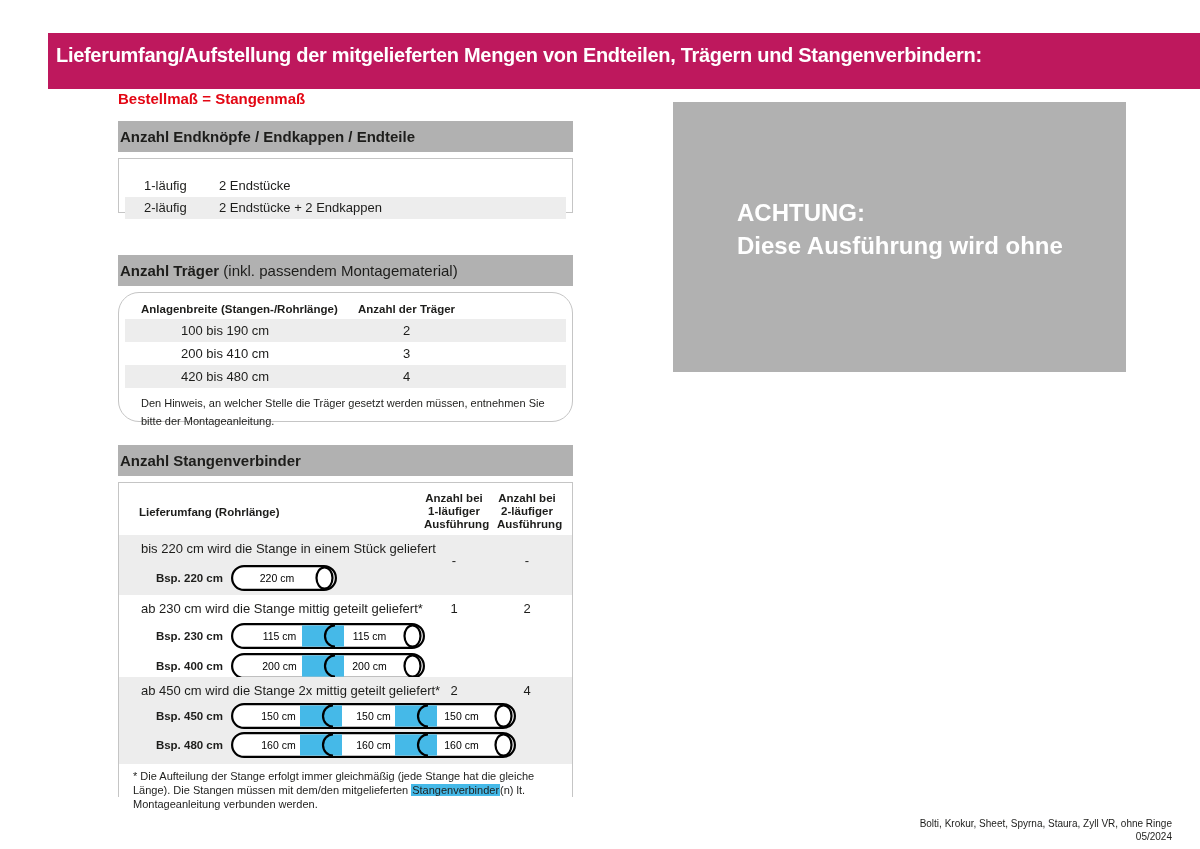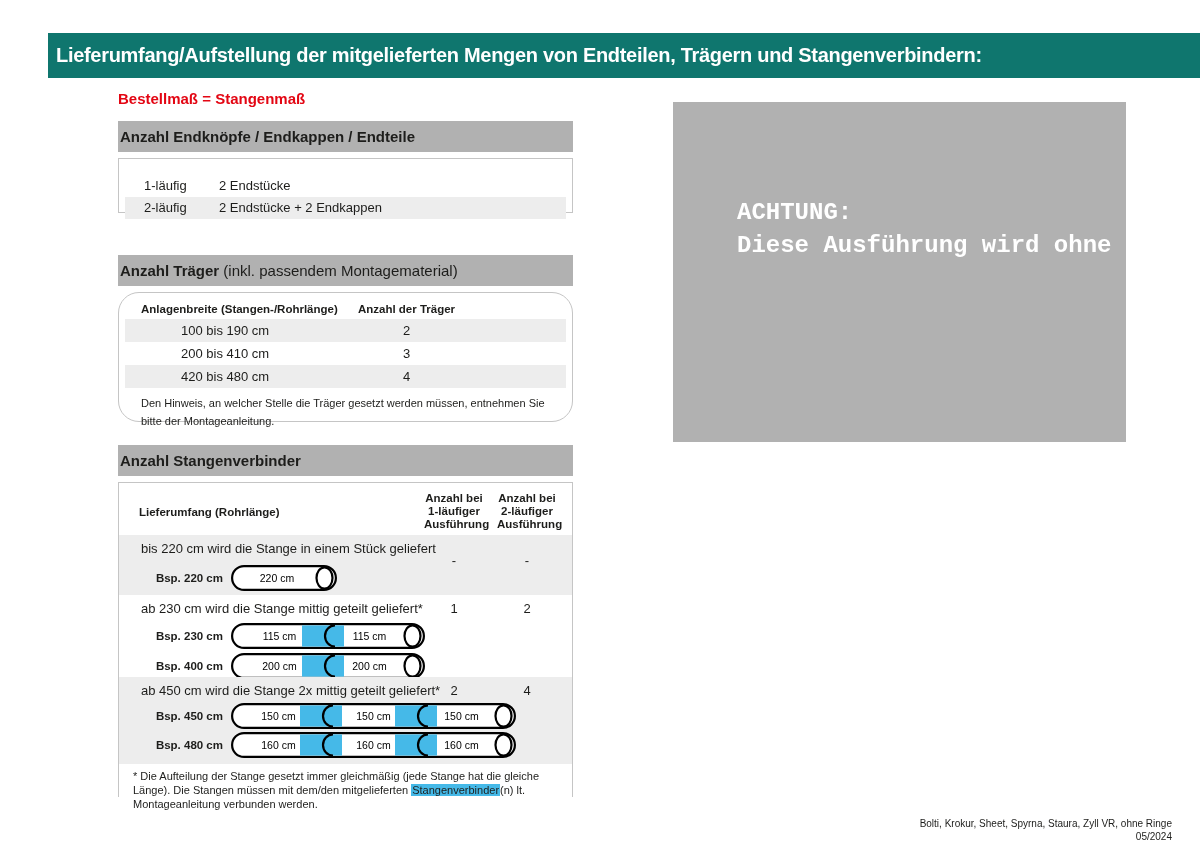--- a/index.html
+++ b/index.html
@@ -1,19 +1,19 @@
 <!DOCTYPE html>
 <html><head>
 <meta charset="utf-8">
 <style>
   * { margin:0; padding:0; box-sizing:border-box; }
   html,body { width:1200px; height:849px; background:#fff; font-family:"Liberation Sans", sans-serif; color:#1d1d1b; }
   #page { position:relative; width:1200px; height:849px; overflow:hidden; background:#fff; }
 
-  .titlebar { position:absolute; left:48px; top:33px; right:0; height:45px; background:#0f766e;
+  .titlebar { position:absolute; left:48px; top:33px; right:0; height:56px; background:#be185d;
               color:#fff; font-weight:bold; font-size:20px; line-height:45px; padding-left:8px;
               letter-spacing:-0.3px; white-space:nowrap; }
 
   .subtitle { position:absolute; left:118px; top:90px; font-size:15px; font-weight:bold; color:#e30613; }
 
   .col { position:absolute; left:118px; width:455px; }
   .secbar { background:#b1b1b1; height:31px; line-height:31px; padding-left:2px; font-size:15px; }
   .secbar b { font-weight:bold; }
   .tbl { background:#fff; border:1.5px solid #c5c5c5; position:absolute; left:118px; width:455px; }
 
@@ -51,21 +51,21 @@
   .exrow { position:absolute; left:0; width:100%; height:26px; }
   .exrow .bsp { position:absolute; left:0; top:0; width:104px; text-align:right; font-size:11.5px; font-weight:bold; line-height:26px; }
   .exrow .rod-slot { position:absolute; left:112px; top:0; }
   .g1 .exrow { top:30px; }
   .g2 .ex1 { top:28px; } .g2 .ex2 { top:58px; }
   .g3 .ex1 { top:26px; } .g3 .ex2 { top:55px; }
   .t3 .footnote { background:#fff; font-size:11px; line-height:14px; padding:5px 12px 0 14px; }
   .hl { background:#45b9e8; padding:0 1px; }
 
   
-  .notice { position:absolute; left:673px; top:102px; width:453px; height:340px; background:#b1b1b1;font-family:Liberation Mono, monospace; }
+  .notice { position:absolute; left:673px; top:102px; width:453px; height:270px; background:#b1b1b1; }
   .notice .txt { position:absolute; left:64px; top:94px; color:#fff; font-weight:bold; font-size:24px; line-height:33px; }
 
   
   .footer { position:absolute; right:28px; top:817px; text-align:right; font-size:10px; line-height:13px; }
 </style>
 </head>
 <body>
 
 <div id="page">
 
@@ -200,21 +200,21 @@
               <path d="M 197 2.4 A 10 10.6 0 0 0 197 23.6" fill="none" stroke="#000" stroke-width="2.2"></path>
               <ellipse cx="272.5" cy="13" rx="8" ry="10.7" fill="#fff" stroke="#000" stroke-width="2.2"></ellipse>
               <text x="47.5" y="16.8" text-anchor="middle" font-size="10.5" font-family="Liberation Sans, sans-serif" fill="#000">160 cm</text>
               <text x="142.5" y="16.8" text-anchor="middle" font-size="10.5" font-family="Liberation Sans, sans-serif" fill="#000">160 cm</text>
               <text x="230.5" y="16.8" text-anchor="middle" font-size="10.5" font-family="Liberation Sans, sans-serif" fill="#000">160 cm</text>
             </svg></span>
       </div>
     </div>
 
     <div class="footnote">
-      <span>* Die Aufteilung der Stange gesetzt immer gleichmäßig (jede Stange hat die gleiche Länge). Die Stangen müssen mit dem/den mitgelieferten </span><span class="hl">Stangenverbinder</span><span>(n) lt. Montageanleitung verbunden werden.</span>
+      <span>* Die Aufteilung der Stange erfolgt immer gleichmäßig (jede Stange hat die gleiche Länge). Die Stangen müssen mit dem/den mitgelieferten </span><span class="hl">Stangenverbinder</span><span>(n) lt. Montageanleitung verbunden werden.</span>
     </div>
   </div>
 
   <div class="notice">
     <div class="txt">
       <div>ACHTUNG:</div>
       <div>Diese Ausführung wird ohne</div>
     </div>
   </div>
 

